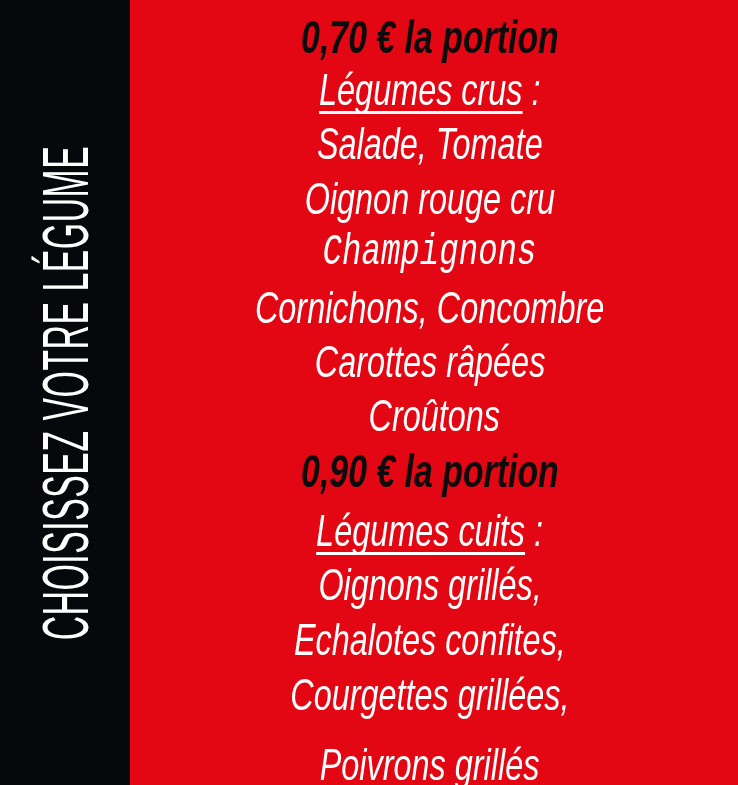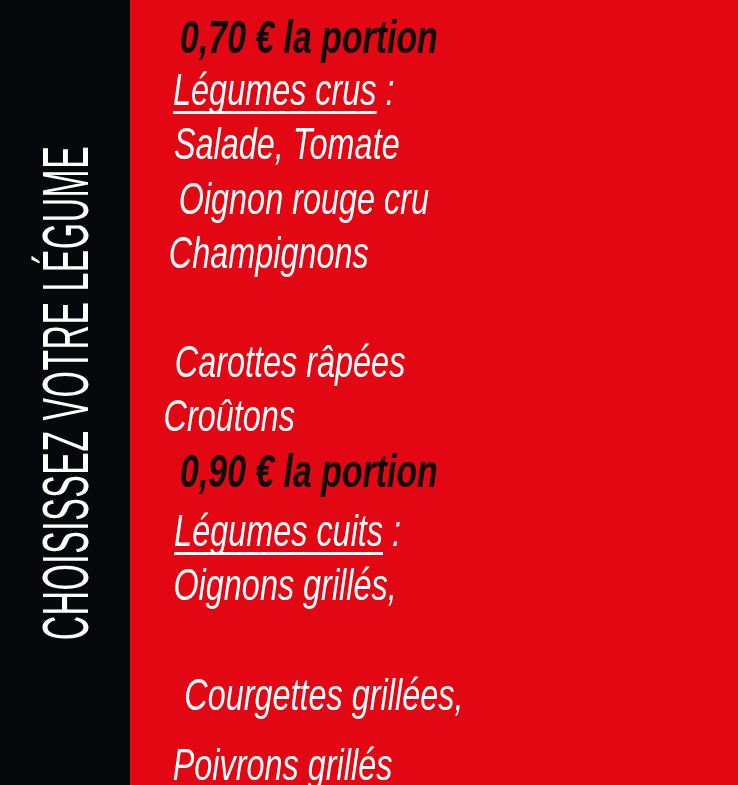--- a/index.html
+++ b/index.html
@@ -36,20 +36,21 @@
   
   .menu {
     position: absolute;
     left: 130px; right: 0; top: 0; bottom: 0;
   }
   .line {
     position: absolute;
     left: 0; right: 8px;
     height: 54px;
     line-height: 54px;
+    text-align: center;
     white-space: nowrap;
   }
   .sx {
     display: inline-block;
     transform: scaleX(0.72);
     transform-origin: 50% 50%;
     white-space: nowrap;
   }
   .price {
     color: #0c0c0c;
@@ -72,21 +73,21 @@
     color: #ffffff;
     font-size: 45px;
     font-style: italic;
   }
 
   
   .p1  { top: 10px; }
   .c1  { top: 63px; }
   .i1  { top: 117px; }
   .i2  { top: 172px; }
-  .i3  { top: 226px; }
+  .i3  { top: 226px; font-family: Liberation Mono, monospace; }
   .i4  { top: 281px; }
   .i5  { top: 335px; }
   .i6  { top: 389px; padding-left: 8px; }
   .p2  { top: 444px; }
   .c2  { top: 504px; }
   .i7  { top: 558px; }
   .i8  { top: 613px; }
   .i9  { top: 668px; }
   .i10 { top: 718px; margin-top: 20px; }
 </style>
@@ -111,38 +112,44 @@
 
     <div class="line item i1">
       <span class="sx">Salade, Tomate</span>
     </div>
     <div class="line item i2">
       <span class="sx">Oignon rouge cru</span>
     </div>
     <div class="line item i3">
       <span class="sx">Champignons</span>
     </div>
+    <div class="line item i4">
+      <span class="sx">Cornichons, Concombre</span>
+    </div>
     <div class="line item i5">
       <span class="sx">Carottes râpées</span>
     </div>
     <div class="line item i6">
       <span class="sx">Croûtons</span>
     </div>
 
     <div class="line price p2">
       <span class="sx">0,90 € la portion</span>
     </div>
 
     <div class="line cat c2">
       <span class="sx"><span class="u">Légumes cuits</span><span> :</span></span>
     </div>
 
     <div class="line item i7">
       <span class="sx">Oignons grillés,</span>
     </div>
+    <div class="line item i8">
+      <span class="sx">Echalotes confites,</span>
+    </div>
     <div class="line item i9">
       <span class="sx">Courgettes grillées,</span>
     </div>
     <div class="line item i10">
       <span class="sx">Poivrons grillés</span>
     </div>
 
   </main>
 </div>
 

